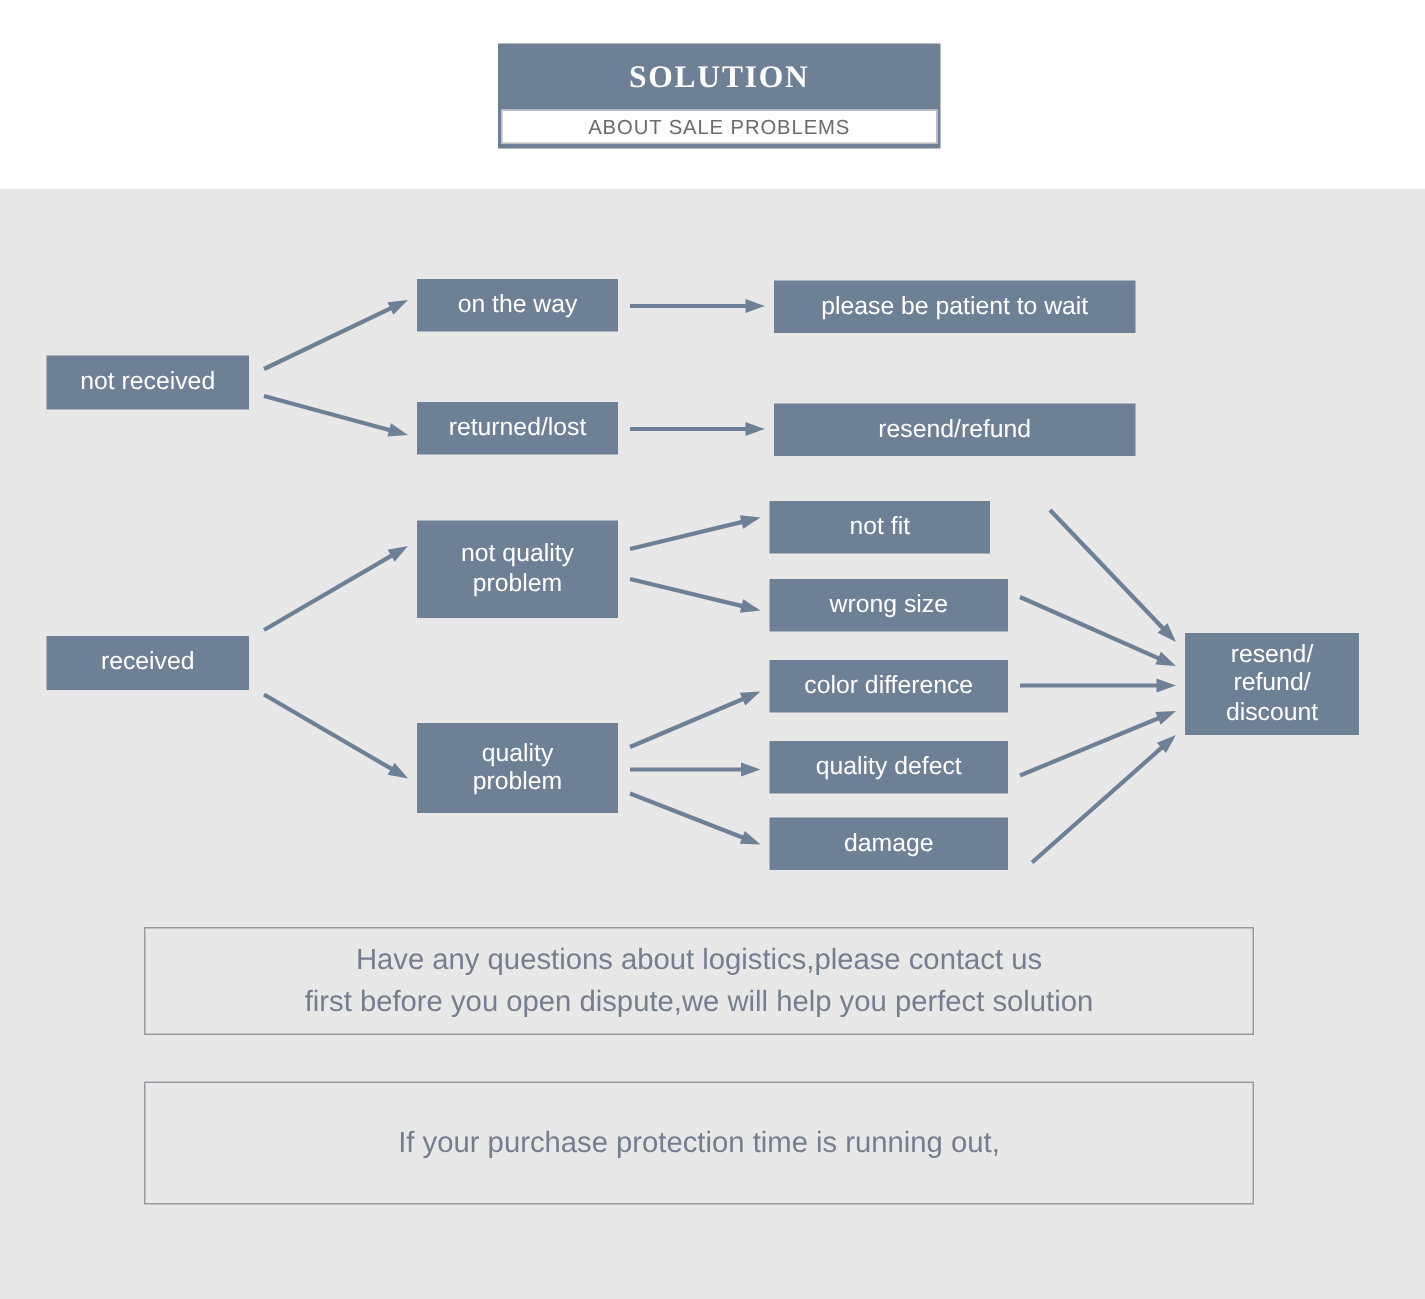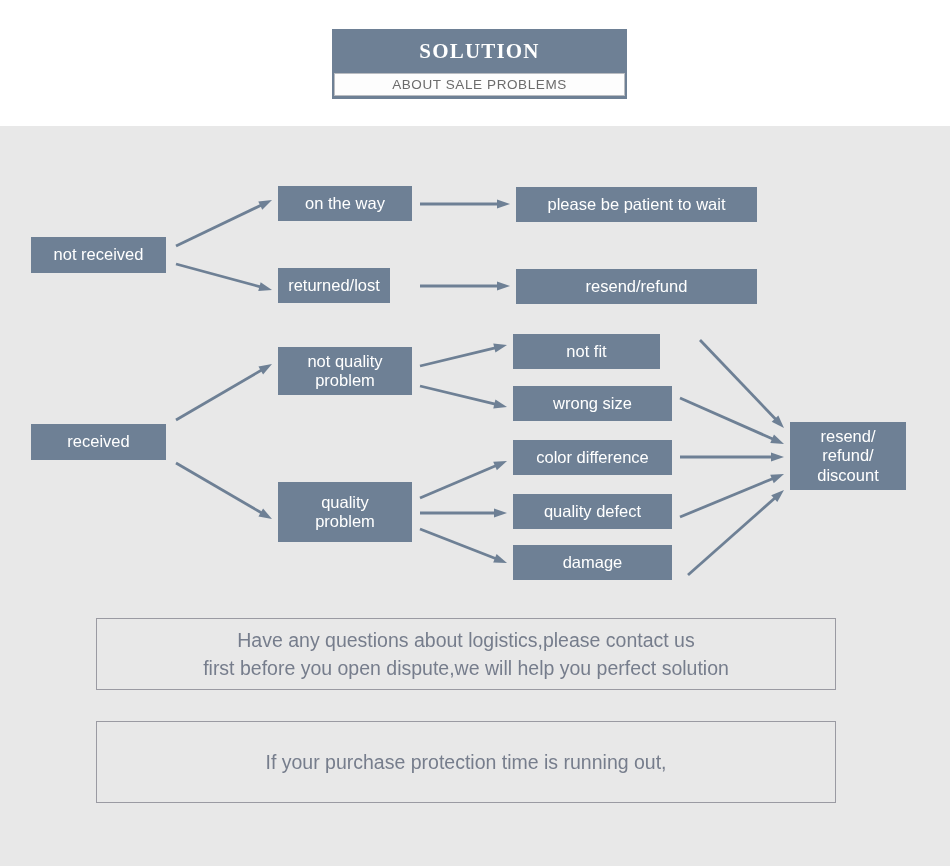--- a/index.html
+++ b/index.html
@@ -194,33 +194,33 @@
         </g>
       </svg>
 
     <div id="nodes">
         <div class="node" style="left: 31px; top: 111px; width: 135px; height: 36px; background: rgb(110, 128, 149); color: rgb(255, 255, 255); justify-content: center;">
           <span>not received</span>
         </div>
         <div class="node" style="left: 278px; top: 60px; width: 134px; height: 35px; background: rgb(110, 128, 149); color: rgb(255, 255, 255);">
           <span>on the way</span>
         </div>
-        <div class="node" style="left: 278px; top: 142px; width: 112px; height: 35px; background: rgb(110, 128, 149); color: rgb(255, 255, 255);">
+        <div class="node" style="left: 278px; top: 142px; width: 134px; height: 35px; background: rgb(110, 128, 149); color: rgb(255, 255, 255);">
           <span>returned/lost</span>
         </div>
         <div class="node" style="left: 516px; top: 61px; width: 241px; height: 35px; background: rgb(110, 128, 149); color: rgb(255, 255, 255);">
           <span>please be patient to wait</span>
         </div>
         <div class="node" style="left: 516px; top: 143px; width: 241px; height: 35px; background: rgb(110, 128, 149); color: rgb(255, 255, 255);">
           <span>resend/refund</span>
         </div>
         <div class="node" style="left: 31px; top: 298px; width: 135px; height: 36px; background: rgb(110, 128, 149); color: rgb(255, 255, 255);">
           <span>received</span>
         </div>
-        <div class="node multiline" style="left: 278px; top: 221px; width: 134px; height: 48px; background: rgb(110, 128, 149); color: rgb(255, 255, 255);">
+        <div class="node multiline" style="left: 278px; top: 221px; width: 134px; height: 65px; background: rgb(110, 128, 149); color: rgb(255, 255, 255);">
           <span>not quality<br>problem</span>
         </div>
         <div class="node multiline" style="left: 278px; top: 356px; width: 134px; height: 60px; background: rgb(110, 128, 149); color: rgb(255, 255, 255);">
           <span>quality<br>problem</span>
         </div>
         <div class="node" style="left: 513px; top: 208px; width: 147px; height: 35px; background: rgb(110, 128, 149); color: rgb(255, 255, 255);">
           <span>not fit</span>
         </div>
         <div class="node" style="left: 513px; top: 260px; width: 159px; height: 35px; background: rgb(110, 128, 149); color: rgb(255, 255, 255);">
           <span>wrong size</span>

